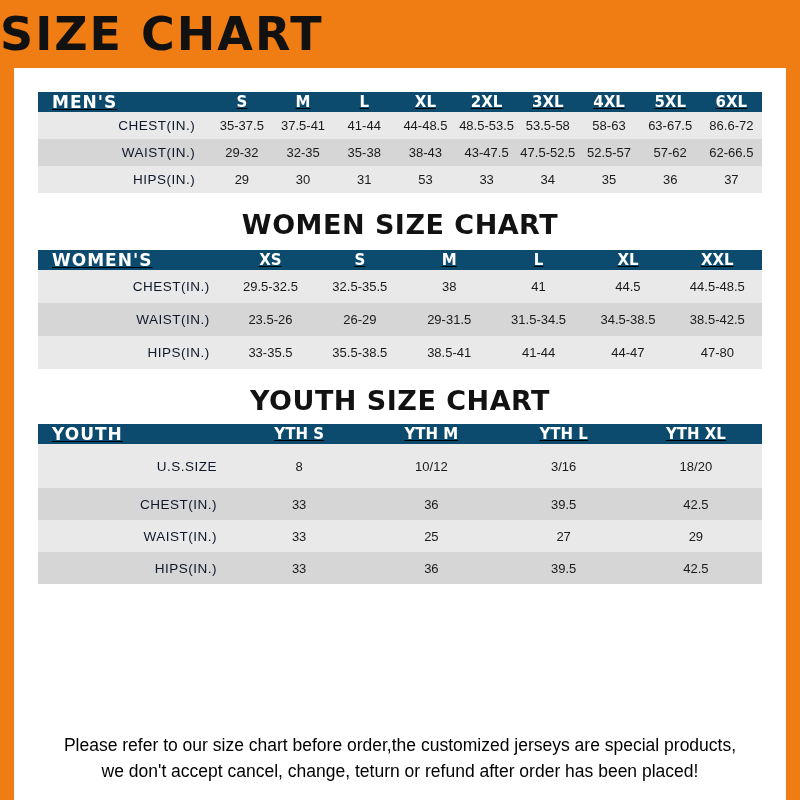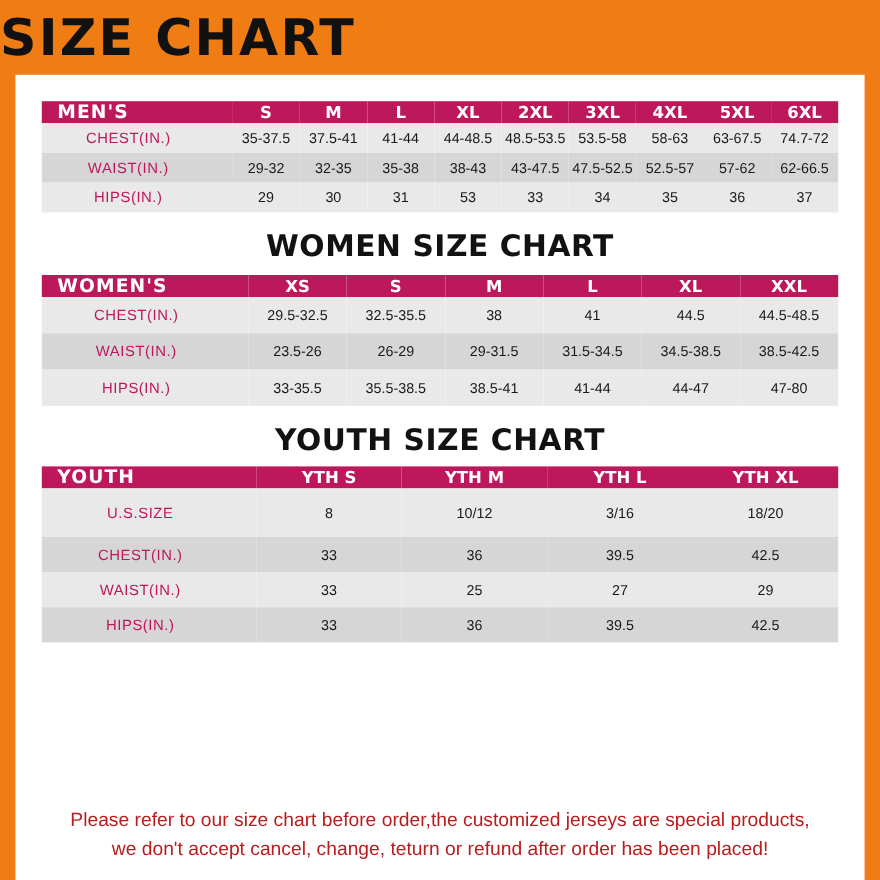--- a/index.html
+++ b/index.html
@@ -55,60 +55,62 @@
     table-layout: fixed;
   }
   .tbl th, .tbl td {
     text-align: center;
     font-size: 13px;
     color: #1a1a1a;
     font-family: "Liberation Sans", sans-serif;
     padding: 0;
   }
   .tbl thead tr {
-    background: #be185d;
+    background: #0c4a6e;
     height: 16px;
+    text-decoration: underline;
   }
   .tbl thead th {
     color: #ffffff;
     font-size: 15px;
     font-weight: bold;
     font-family: "DejaVu Sans", sans-serif;
   }
   .tbl thead th.rowhead {
     text-align: left;
     padding-left: 14px;
     font-size: 17px;
     letter-spacing: 1px;
   }
   .tbl tbody tr {
     height: 27px;
   }
   .tbl tbody tr.shade-a { background: #e9e9e9; }
   .tbl tbody tr.shade-b { background: #d6d6d6; }
   .tbl tbody td.rowhead {
+    text-align: right;
     padding-right: 16px;
     font-size: 13.5px;
     letter-spacing: 0.5px;
-    color: #be185d;
+    color: #0f172a;
   }
   .men-col-head { width: 22%; }
   .wm-col-head { width: 24%; margin-top: 20px; }
   .yt-col-head { width: 25%; }
   .footer-note {
     position: absolute;
     left: 14px;
     right: 14px;
     bottom: 0;
     padding: 10px 18px 16px 18px;
     box-sizing: border-box;
     text-align: center;
   }
   .footer-note .line {
-    color: #b91c1c;
+    color: #000000;
     font-size: 17.5px;
     line-height: 1.45;
     font-family: "Liberation Sans", sans-serif;
   }
   .sp-8 { height: 8px; }
   .sp-10 { height: 10px; }
   .sp-14 { height: 14px; }
   .sp-16 { height: 16px; }
 </style>
 </head>
@@ -143,21 +145,21 @@
         <tr class="shade-a">
           <td class="rowhead">CHEST(IN.)</td>
           <td>35-37.5</td>
           <td>37.5-41</td>
           <td>41-44</td>
           <td>44-48.5</td>
           <td>48.5-53.5</td>
           <td>53.5-58</td>
           <td>58-63</td>
           <td>63-67.5</td>
-          <td>74.7-72</td>
+          <td>86.6-72</td>
         </tr>
         <tr class="shade-b">
           <td class="rowhead">WAIST(IN.)</td>
           <td>29-32</td>
           <td>32-35</td>
           <td>35-38</td>
           <td>38-43</td>
           <td>43-47.5</td>
           <td>47.5-52.5</td>
           <td>52.5-57</td>

